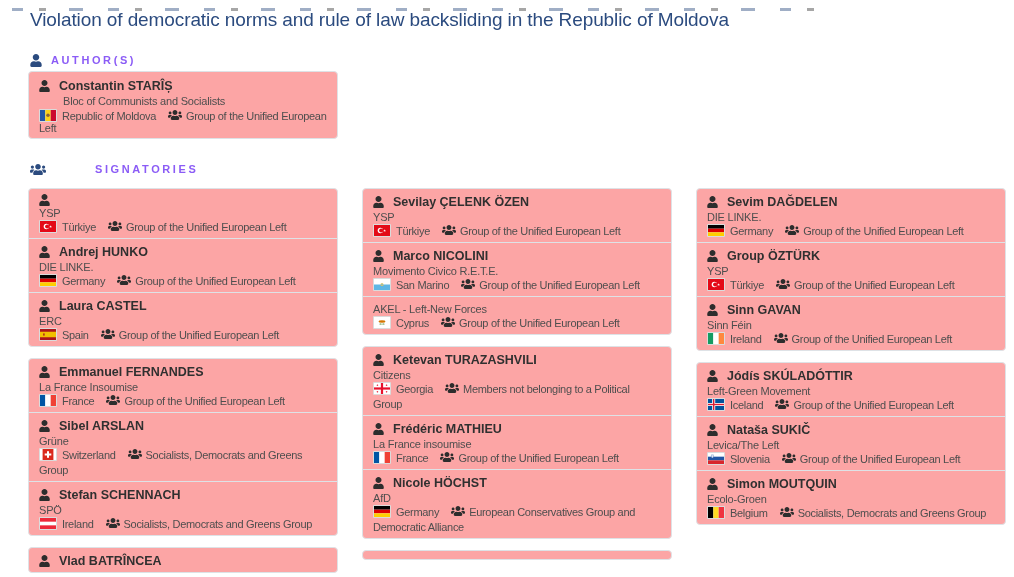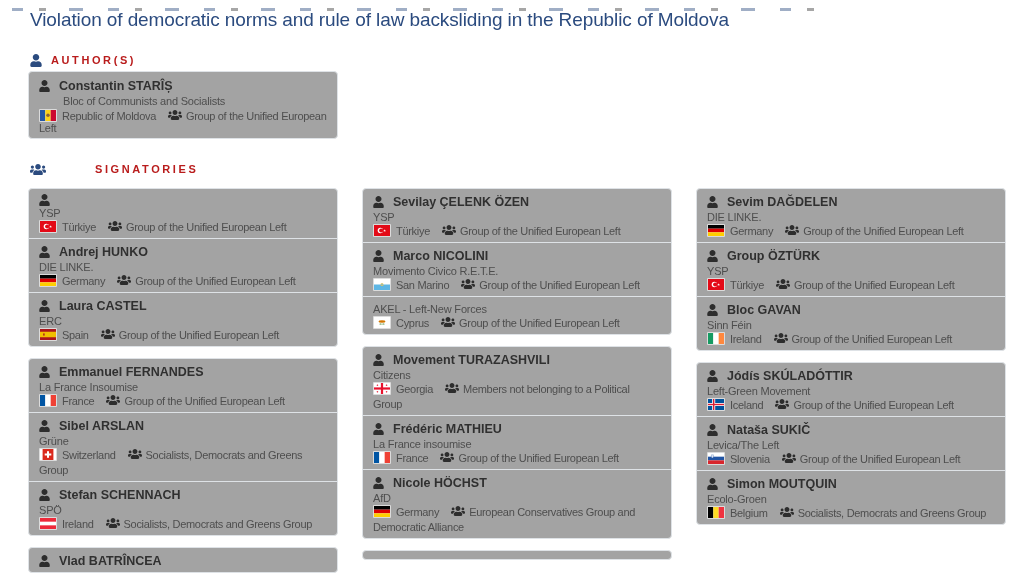--- a/index.html
+++ b/index.html
@@ -13,32 +13,32 @@
     position:absolute;top:0;left:12px;width:822px;height:3px;opacity:.45;
     background:repeating-linear-gradient(90deg,
       #2b4b7f 0 11px, transparent 11px 27px,
       #3a3a3a 27px 34px, transparent 34px 57px,
       #2b4b7f 57px 71px, transparent 71px 96px);
   }
   .title{
     font-size:19px;line-height:24px;font-weight:400;color:#2b4b7f;
     margin:8px 0 0 2px;letter-spacing:-0.1px;
   }
-  .section-header{display:flex;align-items:center;margin:21px 0 0 2px;color:#b91c1c;height:14px;}
+  .section-header{display:flex;align-items:center;margin:21px 0 0 2px;color:#8b5cf6;height:14px;}
   .section-header.sig{margin-top:12px;gap:40px;}
   .sh-icon{display:inline-flex;}
   .sh-icon svg{display:block;fill:#2b4b7f;}
   .sh-label{font-size:11px;line-height:14px;font-weight:700;letter-spacing:2.6px;margin-left:9px;}
   .columns{display:flex;gap:24px;align-items:flex-start;}
   .columns.authors{margin-top:4px;}
   .columns.sig{margin-top:12px;}
   .column{width:310px;flex:0 0 310px;}
   .block{
     border:1px solid #dee2e6;border-radius:4px;margin-bottom:11px;
-    overflow:hidden;background:#a3a3a3;
+    overflow:hidden;background:#fca5a5;
   }
   .member-card{
     display:block;padding:5px 10px 3px;border-top:1px solid #dee2e6;
     text-decoration:none;color:inherit;cursor:pointer;
   }
   .block .member-card:first-child{border-top:none;}
   .m-name{font-size:12.5px;font-weight:700;color:#303030;line-height:16px;display:flex;align-items:center;}
   .p-icon{display:inline-flex;margin-right:9px;}
   .p-icon svg{fill:#2d2d2d;display:block;}
   .m-party{font-size:11px;color:#4e4e4e;line-height:14px;letter-spacing:-0.2px;}
@@ -287,21 +287,21 @@
           </a>
         </div>
         <div class="block">
           <a class="member-card">
             <div class="m-name">
               <span class="p-icon">
                 <svg width="11" height="12" viewBox="0 0 448 512">
                   <path d="M224 256c70.7 0 128-57.3 128-128S294.7 0 224 0 96 57.3 96 128s57.3 128 128 128zm89.6 32h-16.7c-22.2 10.2-46.9 16-72.9 16s-50.6-5.8-72.9-16h-16.7C60.2 288 0 348.2 0 422.4V464c0 26.5 21.5 48 48 48h352c26.5 0 48-21.5 48-48v-41.6c0-74.2-60.2-134.4-134.4-134.4z"></path>
                 </svg>
               </span>
-              <span>Movement TURAZASHVILI</span>
+              <span>Ketevan TURAZASHVILI</span>
             </div>
             <div class="m-party">Citizens</div>
             <div class="m-meta"><span class="flag"><svg width="16" height="11" viewBox="0 0 16 11">
                   <rect width="16" height="11" fill="#fff"></rect>
                   <rect x="6.9" width="2.2" height="11" fill="#E8112D"></rect>
                   <rect y="4.4" width="16" height="2.2" fill="#E8112D"></rect>
                   <rect x="2.6" y="1.9" width="1.6" height="0.6" fill="#E8112D"></rect>
                   <rect x="3.1" y="1.4" width="0.6" height="1.6" fill="#E8112D"></rect>
                   <rect x="11.8" y="1.9" width="1.6" height="0.6" fill="#E8112D"></rect>
                   <rect x="12.3" y="1.4" width="0.6" height="1.6" fill="#E8112D"></rect>
@@ -393,21 +393,21 @@
                   <path d="M96 224c35.3 0 64-28.7 64-64s-28.7-64-64-64-64 28.7-64 64 28.7 64 64 64zm448 0c35.3 0 64-28.7 64-64s-28.7-64-64-64-64 28.7-64 64 28.7 64 64 64zm32 32h-64c-17.6 0-33.5 7.1-45.1 18.6 40.3 22.1 68.9 62 75.1 109.4h66c17.7 0 32-14.3 32-32v-32c0-35.3-28.7-64-64-64zm-256 0c61.9 0 112-50.1 112-112S381.9 32 320 32 208 82.1 208 144s50.1 112 112 112zm76.8 32h-8.3c-20.8 10-43.9 16-68.5 16s-47.6-6-68.5-16h-8.3C179.6 288 128 339.6 128 403.2V432c0 26.5 21.5 48 48 48h288c26.5 0 48-21.5 48-48v-28.8c0-63.6-51.6-115.2-115.2-115.2zm-223.7-13.4C161.5 263.1 145.6 256 128 256H64c-35.3 0-64 28.7-64 64v32c0 17.7 14.3 32 32 32h65.9c6.3-47.4 34.9-87.3 75.2-109.4z"></path>
                 </svg></span><span class="m-group">Group of the Unified European Left</span></div>
           </a>
           <a class="member-card">
             <div class="m-name">
               <span class="p-icon">
                 <svg width="11" height="12" viewBox="0 0 448 512">
                   <path d="M224 256c70.7 0 128-57.3 128-128S294.7 0 224 0 96 57.3 96 128s57.3 128 128 128zm89.6 32h-16.7c-22.2 10.2-46.9 16-72.9 16s-50.6-5.8-72.9-16h-16.7C60.2 288 0 348.2 0 422.4V464c0 26.5 21.5 48 48 48h352c26.5 0 48-21.5 48-48v-41.6c0-74.2-60.2-134.4-134.4-134.4z"></path>
                 </svg>
               </span>
-              <span>Bloc GAVAN</span>
+              <span>Sinn GAVAN</span>
             </div>
             <div class="m-party">Sinn Féin</div>
             <div class="m-meta"><span class="flag"><svg width="16" height="11" viewBox="0 0 16 11">
                   <rect width="5.33" height="11" fill="#169B62"></rect>
                   <rect x="5.33" width="5.34" height="11" fill="#fff"></rect>
                   <rect x="10.67" width="5.33" height="11" fill="#FF883E"></rect>
                 </svg></span><span class="m-country">Ireland</span><span class="g-icon"><svg width="14" height="12" viewBox="0 0 640 512">
                   <path d="M96 224c35.3 0 64-28.7 64-64s-28.7-64-64-64-64 28.7-64 64 28.7 64 64 64zm448 0c35.3 0 64-28.7 64-64s-28.7-64-64-64-64 28.7-64 64 28.7 64 64 64zm32 32h-64c-17.6 0-33.5 7.1-45.1 18.6 40.3 22.1 68.9 62 75.1 109.4h66c17.7 0 32-14.3 32-32v-32c0-35.3-28.7-64-64-64zm-256 0c61.9 0 112-50.1 112-112S381.9 32 320 32 208 82.1 208 144s50.1 112 112 112zm76.8 32h-8.3c-20.8 10-43.9 16-68.5 16s-47.6-6-68.5-16h-8.3C179.6 288 128 339.6 128 403.2V432c0 26.5 21.5 48 48 48h288c26.5 0 48-21.5 48-48v-28.8c0-63.6-51.6-115.2-115.2-115.2zm-223.7-13.4C161.5 263.1 145.6 256 128 256H64c-35.3 0-64 28.7-64 64v32c0 17.7 14.3 32 32 32h65.9c6.3-47.4 34.9-87.3 75.2-109.4z"></path>
                 </svg></span><span class="m-group">Group of the Unified European Left</span></div>
           </a>

